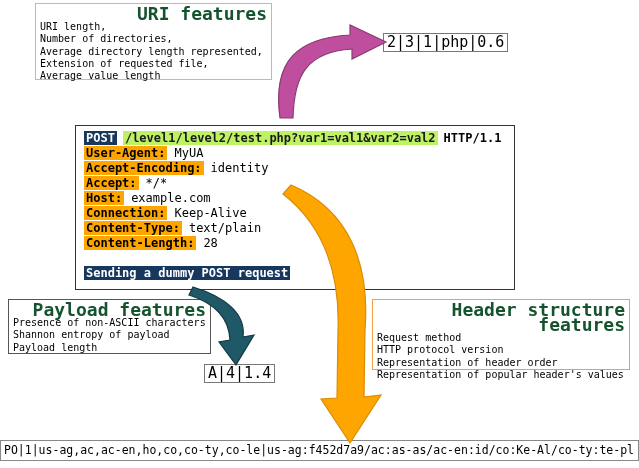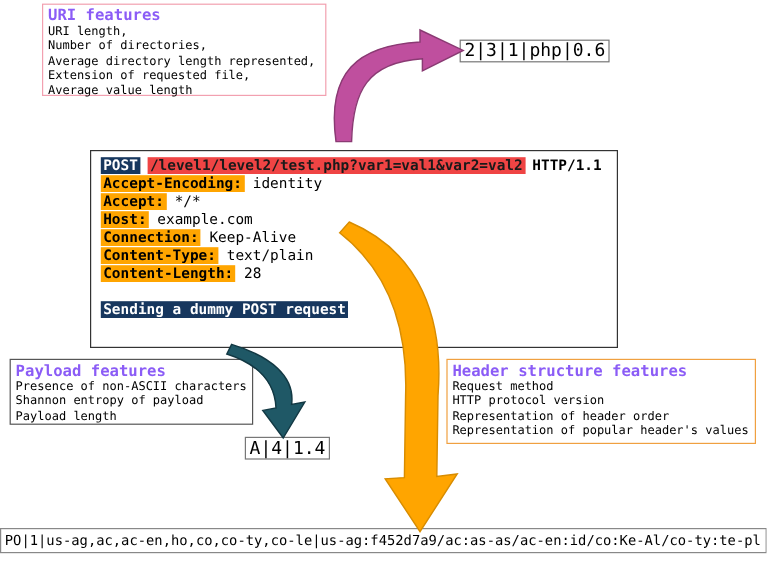--- a/index.html
+++ b/index.html
@@ -1,33 +1,33 @@
 <!DOCTYPE html>
 <html><head>
 <meta charset="utf-8">
 <style>
   html,body{margin:0;padding:0;background:#fff;}
   .canvas{position:relative;width:639px;height:468px;background:#fff;overflow:hidden;
           font-family:"DejaVu Sans Mono",monospace;}
 
   
   .fbox{position:absolute;background:#fff;border:1px solid #555;padding:2px 4px;box-sizing:border-box;}
-  .ftitle{font-weight:bold;font-size:13px;line-height:15px;text-align:left;color:#8b5cf6;}
+  .ftitle{font-weight:bold;font-size:18px;line-height:15px;text-align:right;color:#14532d;}
   .fitem{font-size:10px;line-height:12.3px;color:#000;white-space:nowrap;}
 
   .uri-box{left:35px;top:3px;width:237px;height:77px;border-color:#f2a0b0;}
   .payload-box{left:8px;top:299px;width:203px;height:55px;border-color:#555;}
   .hdrfeat-box{left:372px;top:299px;width:258px;height:71px;border-color:#f0a040;}
 
   
   .req-box{position:absolute;left:75px;top:125px;width:440px;height:165px;background:#fff;
            border:1px solid #333;box-sizing:border-box;padding:5px 8px;}
   .line{height:15px;line-height:15px;font-size:12px;white-space:nowrap;color:#000;}
   .hl-navy{background:#17375e;color:#fff;font-weight:bold;padding:0 2px;}
-  .hl-magenta{background:#ef4444;color:#1a1a1a;font-weight:bold;padding:0 2px;margin:0 6px;}
+  .hl-magenta{background:#bef264;color:#1a1a1a;font-weight:bold;padding:0 2px;margin:0 6px;}
   .proto{font-weight:bold;}
   .hl-orange{background:#ffa500;color:#000;font-weight:bold;padding:0 2px;}
   .hval{padding-left:7px;font-weight:normal;}
 
   
   .result{position:absolute;background:#fff;border:1px solid #777;font-size:15px;line-height:15px;
           padding:1px 3px;color:#000;white-space:nowrap;box-sizing:border-box;}
   .uri-result{left:383px;top:33px;}
   .payload-result{left:204px;top:364px;}
   .bottom-result{left:0px;top:440px;width:639px;height:21px;font-size:11.5px;line-height:17px;border-color:#888;}
@@ -45,20 +45,21 @@
     <div class="fitem">Number of directories,</div>
     <div class="fitem">Average directory length represented,</div>
     <div class="fitem">Extension of requested file,</div>
     <div class="fitem">Average value length</div>
   </div>
 
   <div class="result uri-result">2|3|1|php|0.6</div>
 
   <div class="req-box">
     <div class="line"><span class="hl-navy">POST</span><span class="hl-magenta">/level1/level2/test.php?var1=val1&amp;var2=val2</span><span class="proto">HTTP/1.1</span></div>
+    <div class="line"><span class="hl-orange">User-Agent:</span><span class="hval">MyUA</span></div>
     <div class="line"><span class="hl-orange">Accept-Encoding:</span><span class="hval">identity</span></div>
     <div class="line"><span class="hl-orange">Accept:</span><span class="hval">*/*</span></div>
     <div class="line"><span class="hl-orange">Host:</span><span class="hval">example.com</span></div>
     <div class="line"><span class="hl-orange">Connection:</span><span class="hval">Keep-Alive</span></div>
     <div class="line"><span class="hl-orange">Content-Type:</span><span class="hval">text/plain</span></div>
     <div class="line"><span class="hl-orange">Content-Length:</span><span class="hval">28</span></div>
     <div class="line"></div>
     <div class="line"><span class="hl-navy">Sending a dummy POST request</span></div>
   </div>
 

